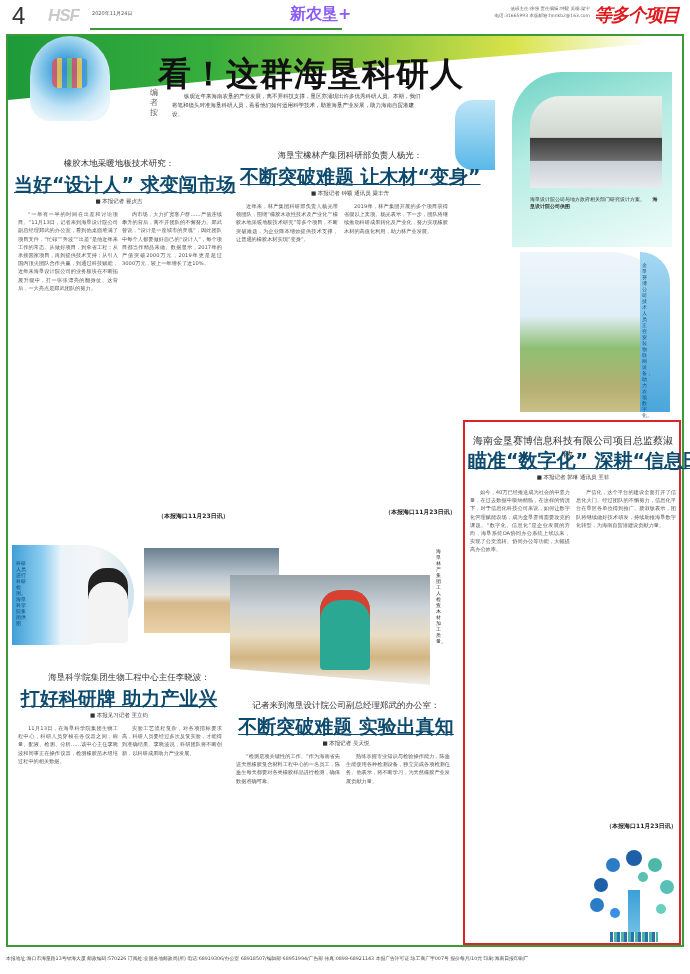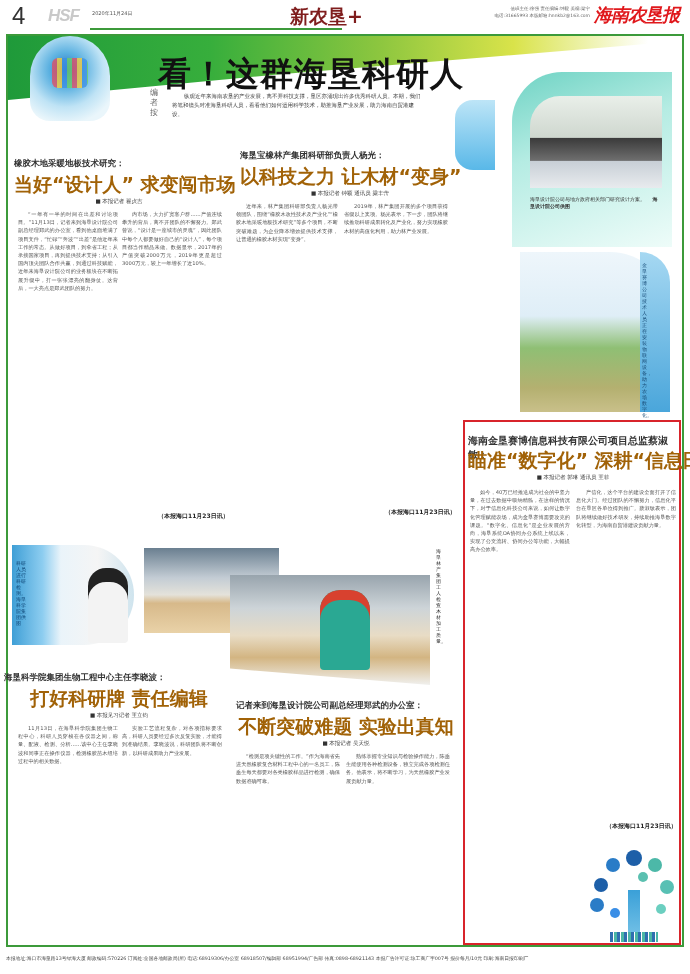--- a/index.html
+++ b/index.html
@@ -4,21 +4,21 @@
 <style>
   * { box-sizing: border-box; margin: 0; padding: 0; }
   html, body { width: 690px; height: 974px; background: #ffffff; overflow: hidden; }
   body { font-family: "DejaVu Sans", "Liberation Sans", sans-serif; color: #222; position: relative; }
 
   
   .masthead { position: absolute; left: 0; top: 0; width: 690px; height: 32px; }
   .page-no { position: absolute; left: 12px; top: 2px; font-size: 24px; color: #333; font-family: "Liberation Sans", sans-serif; }
   .hsf { position: absolute; left: 48px; top: 6px; font-size: 17px; font-weight: bold; font-style: italic; color: #c9c9c9; letter-spacing: -1px; font-family: "Liberation Sans", sans-serif; }
   .date { position: absolute; left: 92px; top: 10px; font-size: 5px; color: #555; }
-  .section-title { position: absolute; left: 290px; top: 4px; font-size: 19px; font-weight: bold; color: #7f1d1d; }
+  .section-title { position: absolute; left: 290px; top: 4px; font-size: 16px; font-weight: bold; color: #8b5cf6; }
   .editors { position: absolute; left: 460px; top: 5px; font-size: 4.5px; color: #666; line-height: 7px; text-align: right; width: 130px; }
   .logo { position: absolute; left: 594px; top: 3px; font-size: 18px; color: #e0181c; font-style: italic; font-weight: bold; font-family: "DejaVu Serif", serif; letter-spacing: -1px; }
   .green-rule { position: absolute; left: 90px; top: 28px; width: 252px; height: 2px; background: #3c9a3a; }
 
   
   .frame { position: absolute; left: 6px; top: 34px; width: 678px; height: 913px; border: 2px solid #3c9a3a; }
 
   
   .banner { position: absolute; left: 8px; top: 36px; width: 674px; height: 64px; overflow: hidden; }
   .banner-swoosh { position: absolute; left: 0; top: 0; width: 674px; height: 64px;
@@ -41,22 +41,22 @@
   .blue-bubble { position: absolute; left: 455px; top: 100px; width: 40px; height: 70px; border-radius: 18px 0 0 18px;
     background: linear-gradient(180deg, #bde5f7, #59b8e8); }
   .caption-tr { position: absolute; left: 530px; top: 196px; width: 130px; font-size: 5px; line-height: 7px; color: #333; }
 
   .photo-r2 { position: absolute; left: 520px; top: 252px; width: 150px; height: 160px; border-radius: 0 60px 0 0;
     background: linear-gradient(180deg, #eef6fb 0%, #dfeef7 40%, #8fbf74 60%, #b4b070 85%, #c9c08a 100%); }
   .photo-r2-blue { position: absolute; left: 640px; top: 252px; width: 30px; height: 160px; border-radius: 0 40px 0 0; background: linear-gradient(180deg,#a6d8f2,#4aa6db); }
   .caption-r2 { position: absolute; left: 642px; top: 262px; width: 8px; font-size: 5px; line-height: 6px; color: #1b4f7a; word-break: break-all; }
 
   
-  .kicker { position: absolute; font-size: 8.5px; color: #333; font-weight: bold; }
-  .headline { position: absolute; font-size: 19px; font-weight: bold; color: #a16207; text-align: center; white-space: nowrap; }
+  .kicker { position: absolute; font-size: 8.5px; color: #333; text-align: center; font-weight: normal; }
+  .headline { position: absolute; font-size: 19px; font-weight: bold; color: #0c4a6e; text-align: center; white-space: nowrap; text-decoration: underline; }
   .byline { position: absolute; font-size: 5.5px; color: #444; text-align: center; }
   .byline::before { content: "■ "; color: #333; }
   .body-col { position: absolute; font-size: 5.2px; line-height: 8.2px; color: #555; text-align: justify; overflow: hidden; text-indent: 10px; }
   .dateline { position: absolute; font-size: 6px; color: #222; font-weight: bold; }
 
   
   .photo-lab { position: absolute; left: 12px; top: 545px; width: 122px; height: 100px; border-radius: 0 50px 50px 0;
     background: linear-gradient(90deg, #3f9fd6 0%, #8dcdf0 25%, #eaf4fa 40%, #f5f5f5 70%, #cfe4ee 100%); }
   .photo-lab-figure { position: absolute; left: 88px; top: 568px; width: 40px; height: 75px; border-radius: 18px 18px 4px 4px; background: #f3f3f3; box-shadow: inset 0 14px 0 #222; }
   .photo-lab-caption { position: absolute; left: 16px; top: 560px; width: 10px; font-size: 5px; line-height: 6px; color: #114a7a; word-break: break-all; }
@@ -84,21 +84,21 @@
 
 <div class="masthead">
   <div class="page-no">4</div>
   <div class="hsf">HSF</div>
   <div class="date">2020年11月24日</div>
   <div class="section-title">新农垦+</div>
   <div class="editors">
     <div>值班主任:徐强 责任编辑:钟毅 美编:梁宁</div>
     <div>电话:31665993 本版邮箱:hnnkb2@163.com</div>
   </div>
-  <div class="logo">海南农垦报</div>
+  <div class="logo">等多个项目</div>
   <div class="green-rule"></div>
 </div>
 
 <div class="frame"></div>
 
 <div class="banner">
   <div class="banner-swoosh"></div>
   <div class="banner-title">看！这群海垦科研人</div>
 </div>
 <div class="head-graphic"></div>
@@ -119,36 +119,36 @@
 <div class="caption-r2">金垦赛博公司技术人员正在安装物联网设备，助力农场数字化。</div>
 
 <div class="kicker" style="left:14px;top:158px;width:210px;">橡胶木地采暖地板技术研究：</div>
 <div class="headline" style="left:14px;top:172px;width:210px;">当好“设计人” 求变闯市场</div>
 <div class="byline" style="left:14px;top:198px;width:210px;">本报记者 翟贞吉</div>
 <div class="body-col" style="left:18px;top:210px;width:100px;height:320px;">“一年有一半的时间在出差和讨论项目。”11月13日，记者来到海垦设计院公司副总经理郑武的办公室，看到他桌面堆满了项目文件，“忙碌”“奔波”“出差”是他近年来工作的常态。从做好项目，到拿省工程；从承接国家项目，再到提供技术支持；从引入国内顶尖团队合作共赢，到通过科技赋能，近年来海垦设计院公司的业务板块在不断拓展升级中，打一张张漂亮的翻身仗。这背后，一大亮点是郑武团队的努力。</div>
 <div class="body-col" style="left:122px;top:210px;width:100px;height:300px;">内市场，大力扩宽客户群……产值连续攀升的背后，离不开团队的不懈努力。郑武曾说，“设计是一座城市的灵魂”，因此团队中每个人都要做好自己的“设计人”，每个项目都当作精品来做。数据显示，2017年的产值突破2000万元，2019年更是超过3000万元，较上一年增长了近10%。</div>
 <div class="dateline" style="left:158px;top:512px;">（本报海口11月23日讯）</div>
 
 <div class="kicker" style="left:240px;top:150px;width:220px;">海垦宝橡林产集团科研部负责人杨光：</div>
-<div class="headline" style="left:240px;top:164px;width:220px;">以科技之力 让木材“变身”</div>
+<div class="headline" style="left:240px;top:164px;width:220px;">不断突破难题 让木材“变身”</div>
 <div class="byline" style="left:240px;top:190px;width:220px;">本报记者 钟颖 通讯员 梁丰蕾</div>
 <div class="body-col" style="left:236px;top:202px;width:102px;height:300px;">近年来，林产集团科研部负责人杨光带领团队，围绕“橡胶木改性技术及产业化”“橡胶木地采暖地板技术研究”等多个项目，不断突破难题，为企业降本增效提供技术支撑，让普通的橡胶木材实现“变身”。</div>
 <div class="body-col" style="left:344px;top:202px;width:104px;height:300px;">2019年，林产集团开展的多个项目获得省级以上奖项。杨光表示，下一步，团队将继续推动科研成果转化及产业化，努力实现橡胶木材的高值化利用，助力林产业发展。</div>
 <div class="dateline" style="left:385px;top:508px;">（本报海口11月23日讯）</div>
 
 <div class="photo-lab"></div>
 <div class="photo-lab-figure"></div>
 <div class="photo-lab-caption">科研人员进行科研检测。海垦科学院集团供图</div>
 <div class="photo-factory"></div>
 <div class="photo-worker"></div>
 <div class="photo-worker-person"></div>
 <div class="photo-worker-caption">海垦林产集团工人检查木材加工质量。</div>
 
-<div class="kicker" style="left:4px;top:672px;width:210px;">海垦科学院集团生物工程中心主任李晓波：</div>
-<div class="headline" style="left:14px;top:686px;width:210px;">打好科研牌 责任编辑</div>
+<div class="kicker" style="left:24px;top:672px;width:210px;">海垦科学院集团生物工程中心主任李晓波：</div>
+<div class="headline" style="left:14px;top:686px;width:210px;">打好科研牌 助力产业兴</div>
 <div class="byline" style="left:14px;top:712px;width:210px;">本报见习记者 王立钧</div>
 <div class="body-col" style="left:18px;top:724px;width:100px;height:220px;">11月13日，在海垦科学院集团生物工程中心，科研人员穿梭在各仪器之间，称量、配液、检测、分析……该中心主任李晓波和同事正在操作仪器，检测橡胶苗木组培过程中的相关数据。</div>
 <div class="body-col" style="left:122px;top:724px;width:100px;height:220px;">实验工艺流程复杂，对各项指标要求高，科研人员要经过多次反复实验，才能得到准确结果。李晓波说，科研团队将不断创新，以科研成果助力产业发展。</div>
 
 <div class="kicker" style="left:236px;top:700px;width:220px;">记者来到海垦设计院公司副总经理郑武的办公室：</div>
 <div class="headline" style="left:236px;top:714px;width:220px;">不断突破难题 实验出真知</div>
 <div class="byline" style="left:236px;top:740px;width:220px;">本报记者 吴天悦</div>
 <div class="body-col" style="left:236px;top:752px;width:104px;height:192px;">“检测是项关键性的工作。”作为海南省先进天然橡胶复合材料工程中心的一名员工，陈垂生每天都要对各类橡胶样品进行检测，确保数据准确可靠。</div>
 <div class="body-col" style="left:346px;top:752px;width:104px;height:192px;">熟练掌握专业知识与检验操作能力，陈垂生能使用各种检测设备，独立完成各项检测任务。他表示，将不断学习，为天然橡胶产业发展贡献力量。</div>
 

